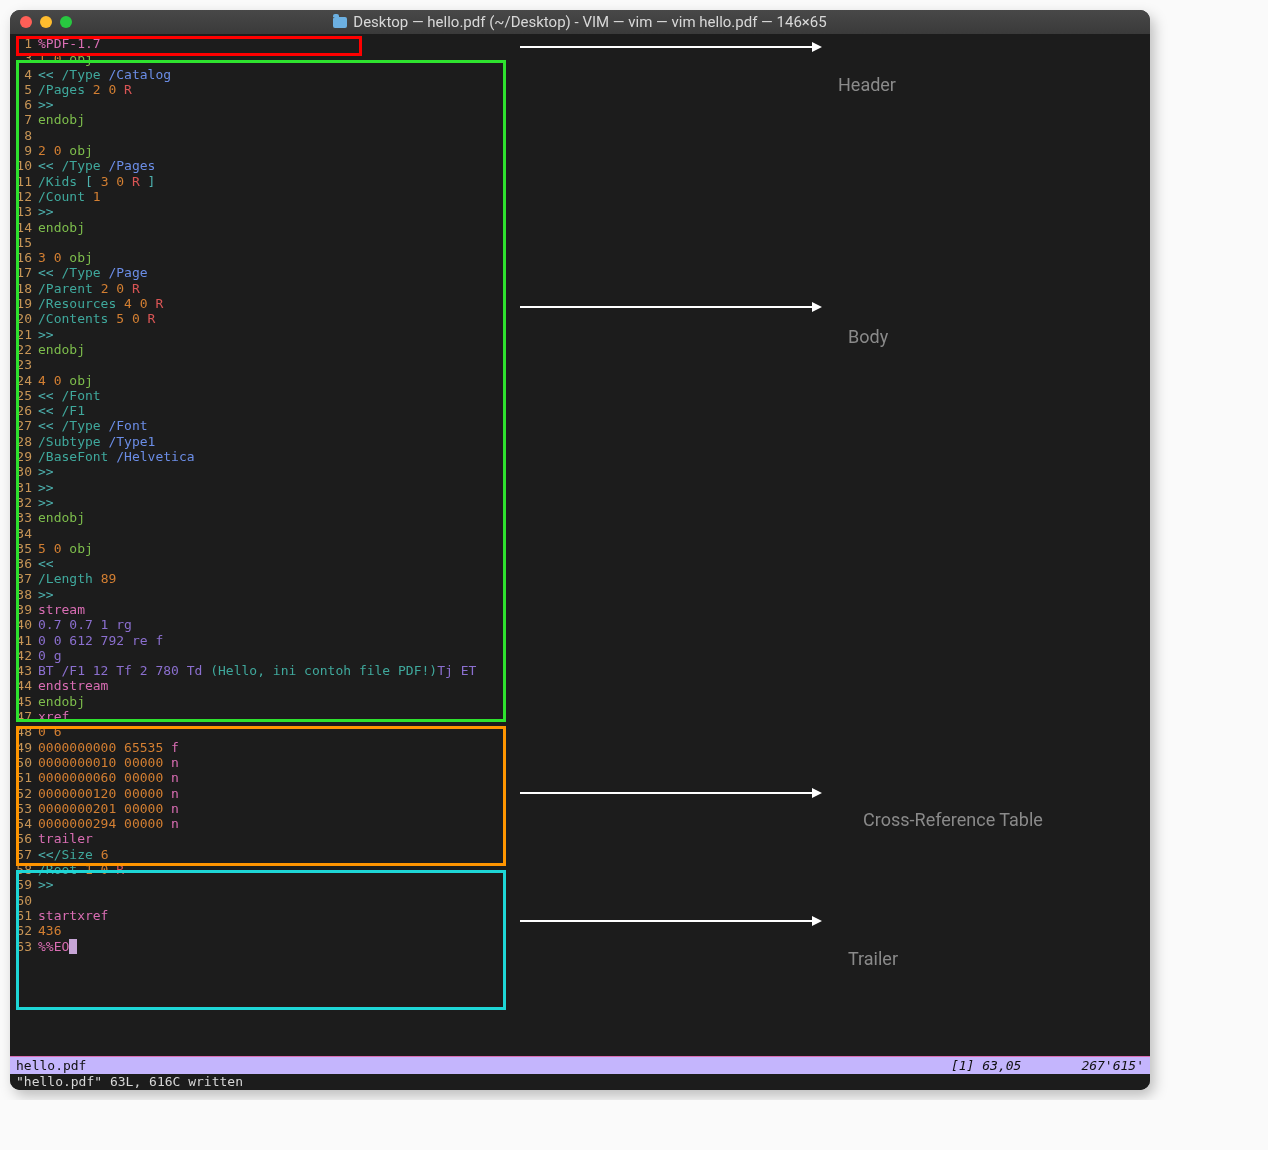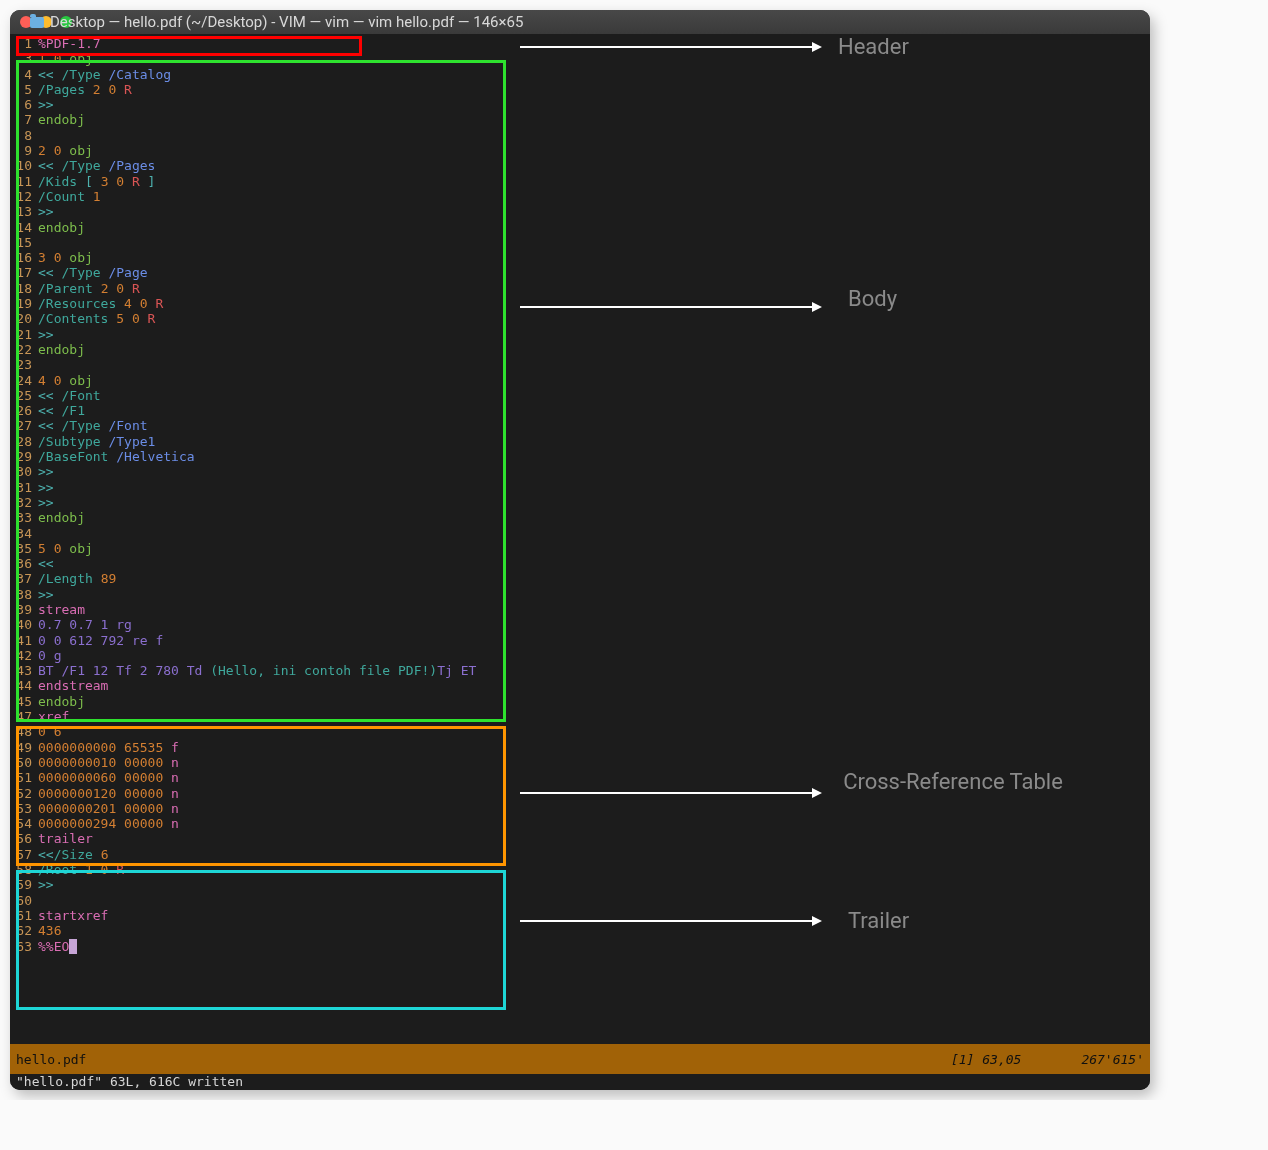--- a/index.html
+++ b/index.html
@@ -13,21 +13,21 @@
     align-items:center; padding:0 10px; position:relative;
   }
   .traffic { display:flex; gap:8px; }
   .tl { width:12px; height:12px; border-radius:50%; }
   .tl-close { background:#ff5f57; }
   .tl-min { background:#febc2e; }
   .tl-max { background:#28c840; }
   .title-text {
     position:absolute; left:0; right:0; text-align:center;
     color:#d8d8d8; font-size:15px; font-weight:400;
-    display:flex; align-items:center; justify-content:flex-start; gap:6px;padding-left:20px;
+    display:flex; align-items:center; justify-content:center; gap:6px;
   }
   .folder-icon { width:14px; height:11px; background:#6cb0e2; border-radius:2px; position:relative; }
   .folder-icon::before { content:""; position:absolute; top:-3px; left:0; width:6px; height:3px; background:#6cb0e2; border-radius:2px 2px 0 0; }
   .code-area {
     font-family:Menlo,Consolas,monospace; font-size:13px; line-height:15.3px;
     padding:2px 0 0 0; color:#c0c5ce; white-space:pre;
   }
   .ln { display:flex; }
   .num { width:28px; text-align:right; color:#c79556; padding-right:6px; }
   .code { flex:1; }
@@ -38,32 +38,32 @@
   .c-green { color:#7dbd4c; }
   .c-teal { color:#3fa89c; }
   .c-red { color:#d95555; }
   .c-white { color:#d6d6d6; }
   .c-purple { color:#8b6fcf;margin-top:34px; }
   .box-red { position:absolute; border:3px solid #ff0000; pointer-events:none; }
   .box-green { position:absolute; border:3px solid #2ee22e; pointer-events:none; }
   .box-orange { position:absolute; border:3px solid #ff9500; pointer-events:none; }
   .box-cyan { position:absolute; border:3px solid #1ed6d6; pointer-events:none; }
   .statusbar {
-    position:absolute; bottom:16px; left:0; right:0; height:30px;
-    background:#a16207; color:#101010; font-family:Menlo,monospace;
+    position:absolute; bottom:16px; left:0; right:0; height:17px;
+    background:#c4b5fd; color:#101010; font-family:Menlo,monospace;
     font-size:13px; display:flex; align-items:center; padding:0 6px;
   }
   .statusbar-right { margin-left:auto; display:flex; gap:60px;font-style:italic; }
   .msgbar {
     position:absolute; bottom:0; left:0; right:0; height:16px;
     background:#1c1c1c; color:#d6d6d6; font-family:Menlo,monospace;
     font-size:13px; padding:0 6px;
   }
   .annotation {
-    position:absolute; font-size:22px; color:#8a8a8a; font-weight:400;
+    position:absolute; font-size:18px; color:#8a8a8a; font-weight:400;margin-top:40px;
   }
   .arrow {
     position:absolute; height:2px; background:#fff;
   }
   .arrow::after {
     content:""; position:absolute; right:-2px; top:-4px;
     border-left:10px solid #fff; border-top:5px solid transparent;
     border-bottom:5px solid transparent;
   }
   .caption-box {

